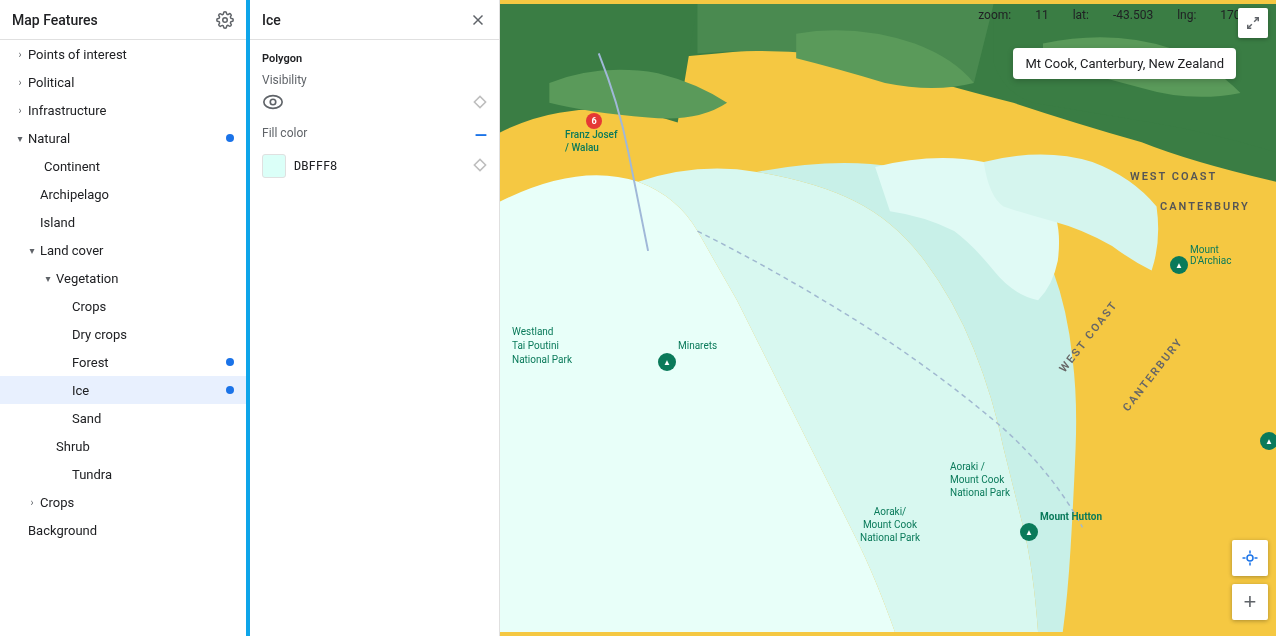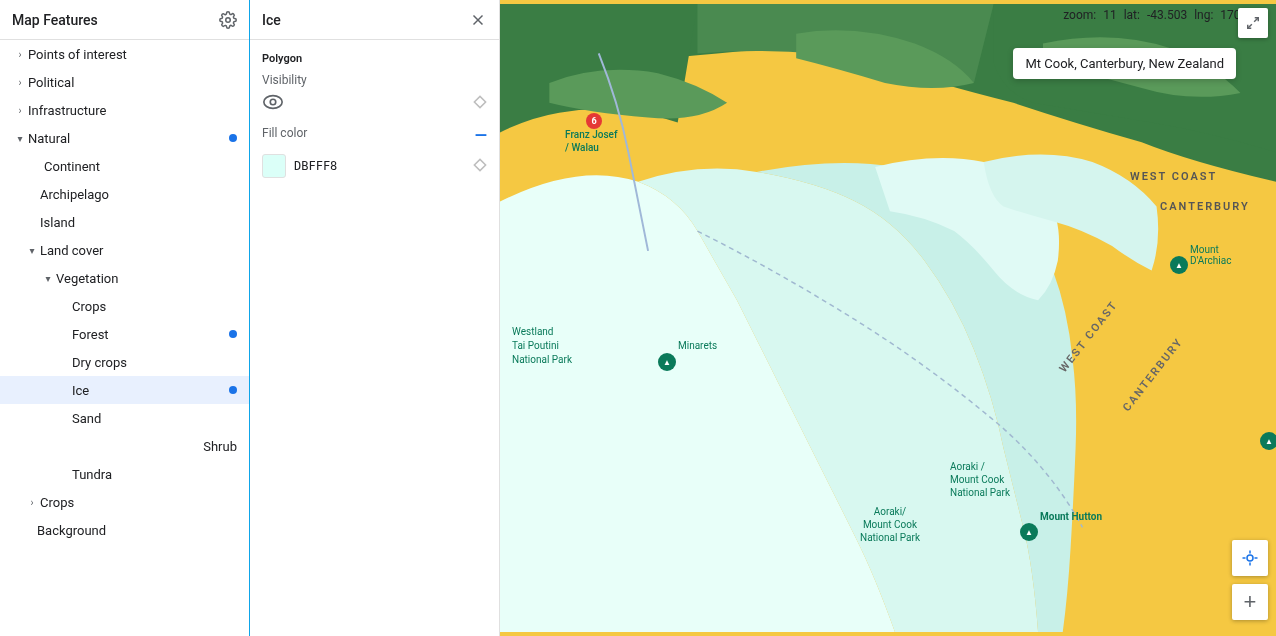--- a/index.html
+++ b/index.html
@@ -3,21 +3,21 @@
   <meta charset="utf-8">
   <style>
     * { box-sizing: border-box; margin: 0; padding: 0; }
     body { font-family: 'Roboto', Arial, sans-serif; font-size: 13px; display: flex; height: 636px; width: 1276px; overflow: hidden; }
 
     
     .sidebar {
       width: 250px;
       min-width: 250px;
       background: #fff;
-      border-right: 1px solid #0ea5e9;
+      border-right: 4px solid #0ea5e9;
       display: flex;
       flex-direction: column;
       height: 100%;
       overflow-y: auto;
     }
     .sidebar-header {
       display: flex;
       align-items: center;
       justify-content: space-between;
       padding: 10px 12px;
@@ -143,21 +143,21 @@
       flex: 1;
       position: relative;
       overflow: hidden;
       background: #f5c842;
     }
     .map-top-bar {
       position: absolute;
       top: 0;
       right: 0;
       display: flex;
-      gap: 7px;
+      gap: 24px;
       padding: 8px 12px;
       font-size: 12px;
       color: #202124;
       background: rgba(255,255,255,0.0);
       z-index: 10;
     }
     .map-top-bar span { color: #202124; font-size: 12px; }
 
     .map-tooltip {
       position: absolute;
@@ -285,49 +285,49 @@
       <div class="tree-item" style="padding-left: 40px;">
         <span class="expand-icon">▾</span>
         <span class="label">Vegetation</span>
       </div>
       <div class="tree-item" style="padding-left: 56px;">
         <span class="expand-icon"></span>
         <span class="label">Crops</span>
       </div>
       <div class="tree-item" style="padding-left: 56px;">
         <span class="expand-icon"></span>
+        <span class="label">Dry crops</span>
+      </div>
+      <div class="tree-item" style="padding-left: 56px;">
+        <span class="expand-icon"></span>
         <span class="label">Forest</span>
         <span class="dot"></span>
       </div>
-      <div class="tree-item" style="padding-left: 56px;">
-        <span class="expand-icon"></span>
-        <span class="label">Dry crops</span>
-      </div>
       <div class="tree-item selected" style="padding-left: 56px;">
         <span class="expand-icon"></span>
         <span class="label">Ice</span>
         <span class="dot"></span>
       </div>
       <div class="tree-item" style="padding-left: 56px;">
         <span class="expand-icon"></span>
         <span class="label">Sand</span>
       </div>
-      <div class="tree-item" style="padding-left: 40px; text-align: right;">
+      <div class="tree-item" style="padding-left: 40px;">
         <span class="expand-icon"></span>
         <span class="label">Shrub</span>
       </div>
       <div class="tree-item" style="padding-left: 56px;">
         <span class="expand-icon"></span>
         <span class="label">Tundra</span>
       </div>
       <div class="tree-item" style="padding-left: 24px;">
         <span class="expand-icon">›</span>
         <span class="label">Crops</span>
       </div>
-      <div class="tree-item" style="padding-left: 12px; gap: 9px;">
+      <div class="tree-item" style="padding-left: 12px;">
         <span class="expand-icon"></span>
         <span class="label">Background</span>
       </div>
     </div>
 </div>
 
 <div class="detail-panel">
   <div class="detail-header">
     <span class="detail-title">Ice</span>
     <div class="close-btn">

